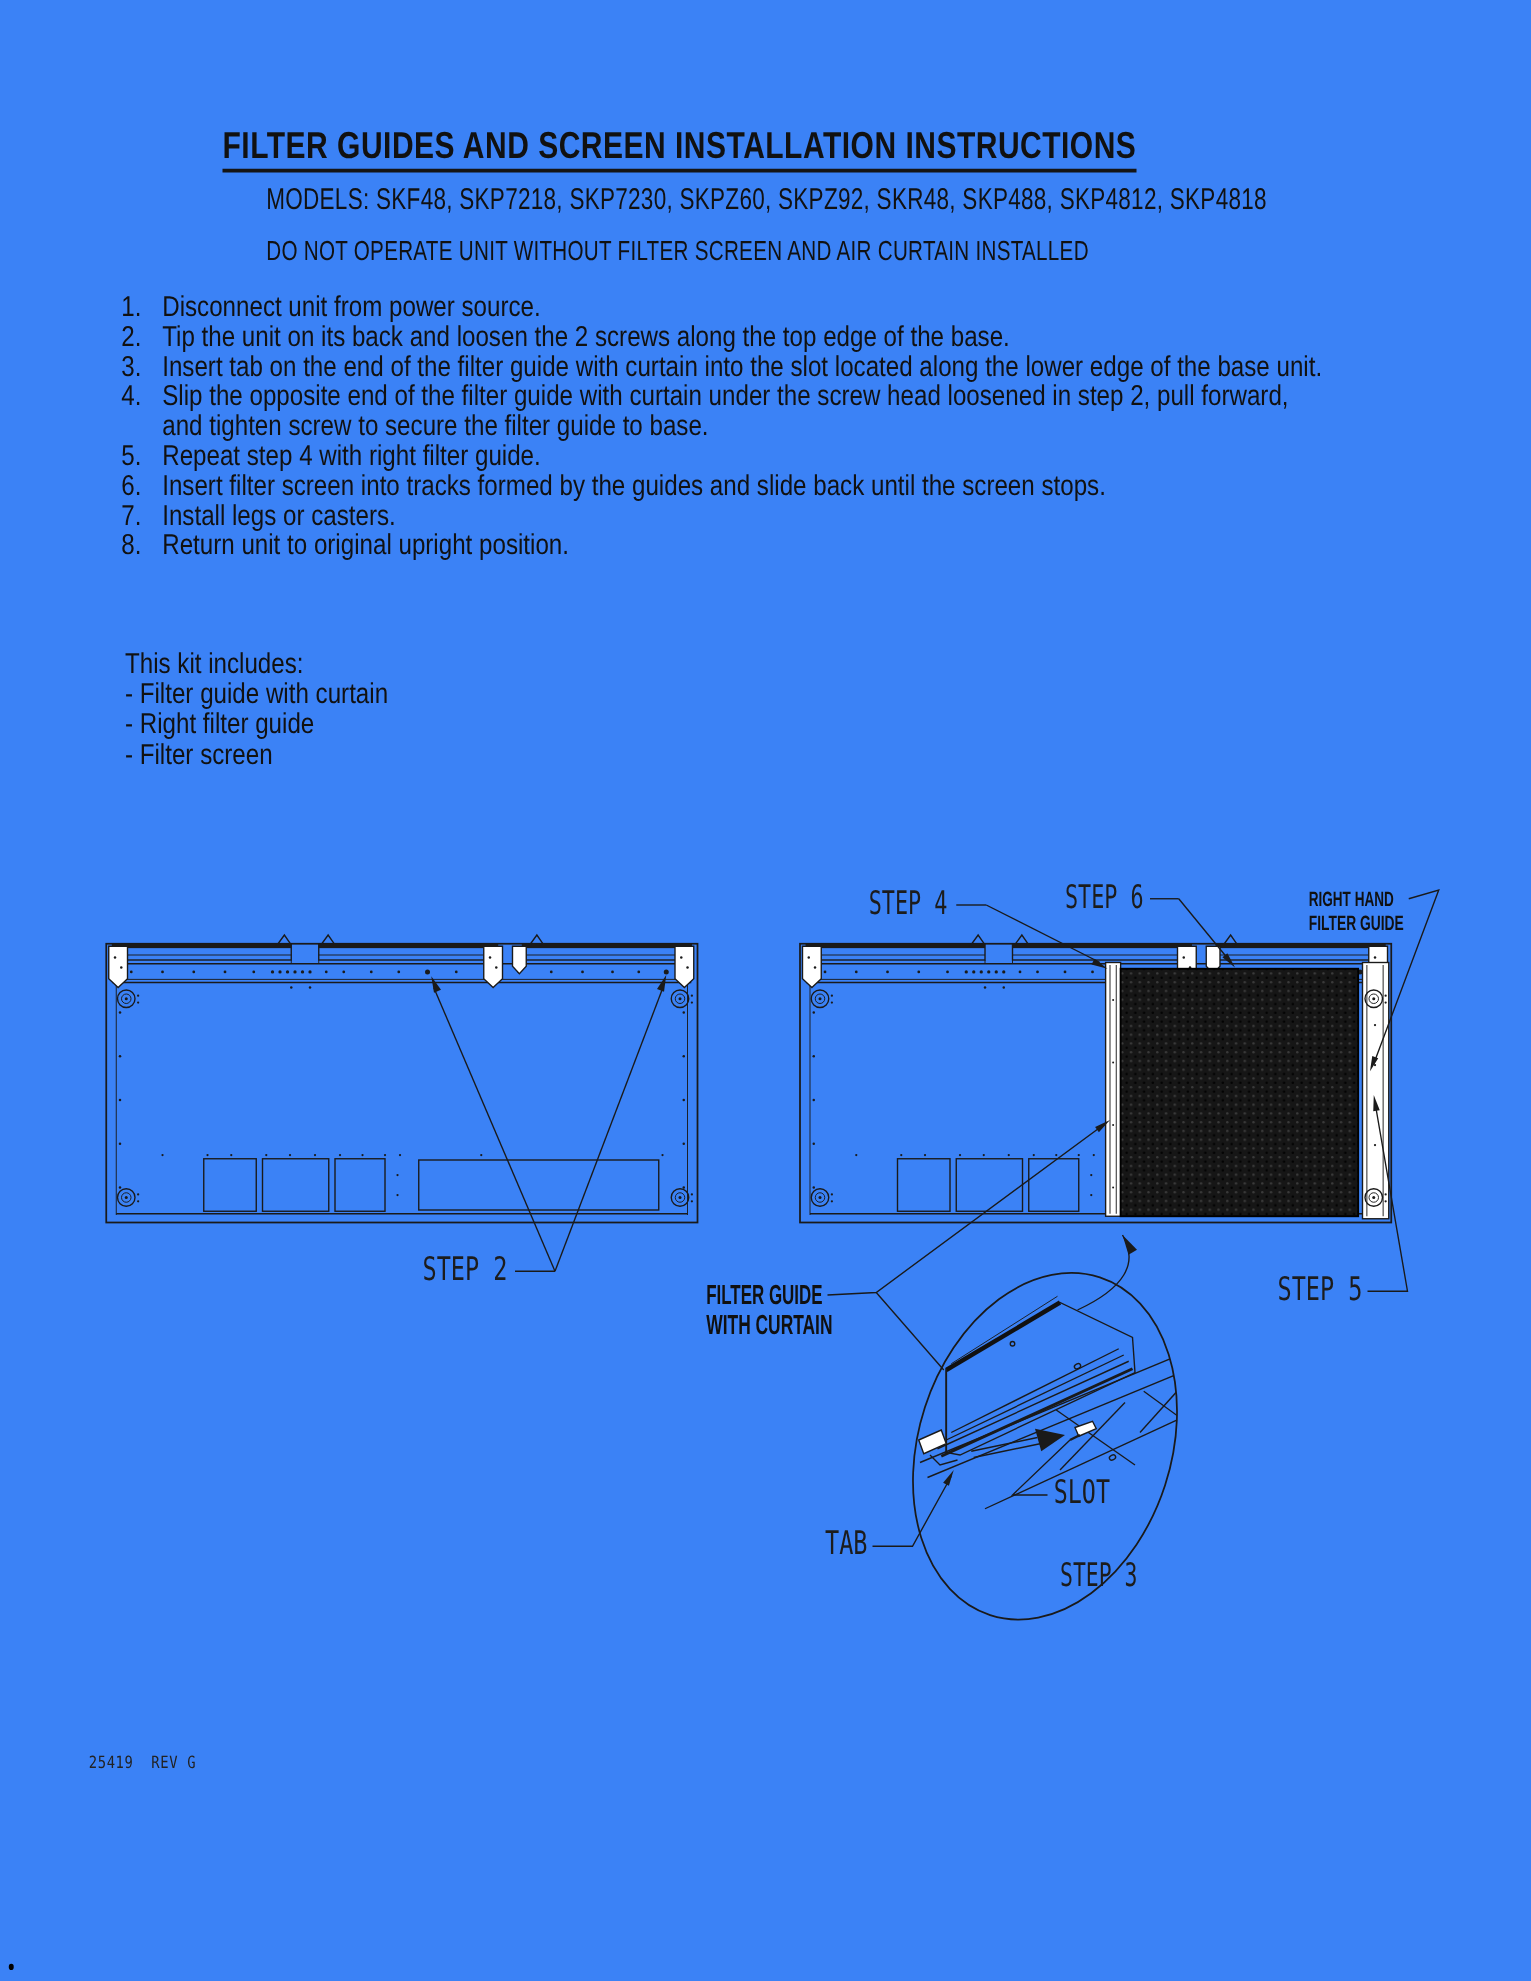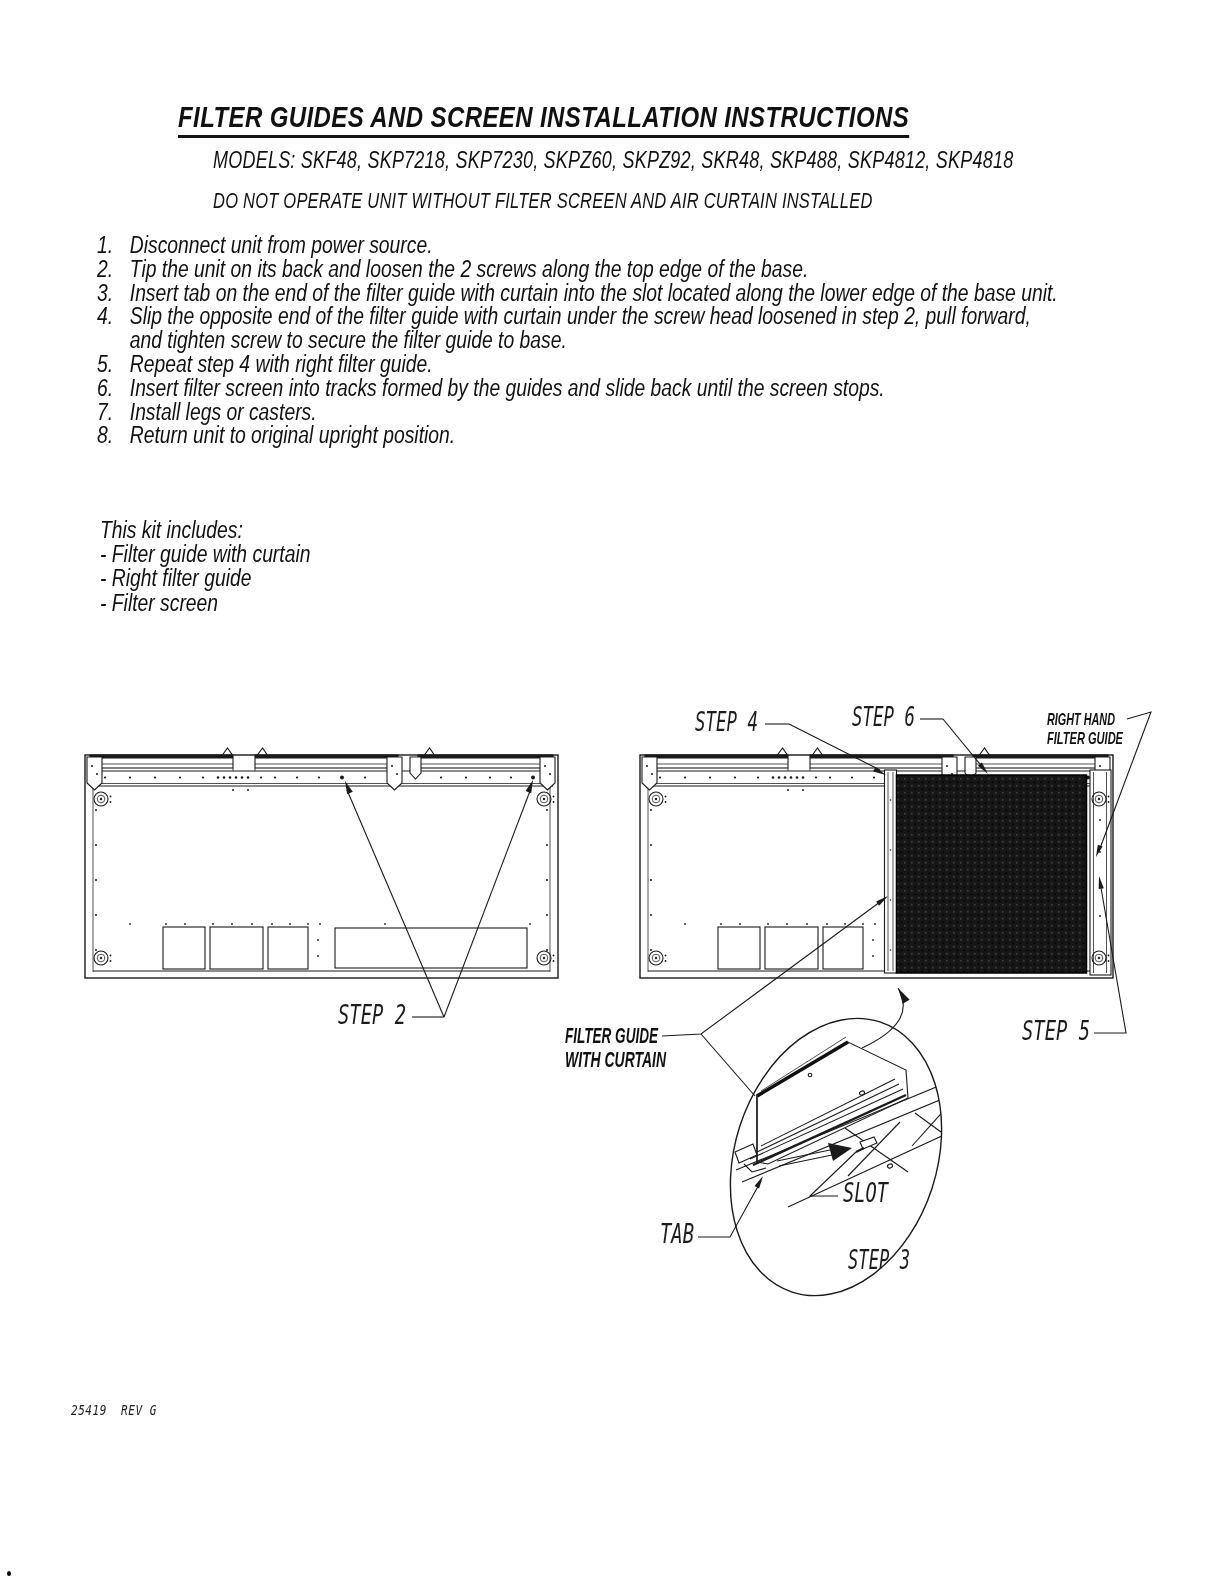--- a/index.html
+++ b/index.html
@@ -1,17 +1,17 @@
 <!DOCTYPE html>
 <html><head>
 <meta charset="utf-8">
 <style>
   html,body{margin:0;padding:0;background:#888;}
-  .page{position:relative;width:1225px;height:1585px;background:#ffffff;margin:0 auto;
-        font-family:"Liberation Sans",sans-serif;color:#111;overflow:hidden;font-style:italic;}
+  .page{position:relative;width:1225px;height:1585px;background:#3b82f6;margin:0 auto;
+        font-family:"Liberation Sans",sans-serif;color:#111;overflow:hidden;}
   .abs{position:absolute;transform-origin:0 0;}
   .title-wrap{left:178px;top:100px;transform:scale(0.80,1);white-space:nowrap;}
   .title-wrap span{font-weight:bold;font-size:30px;letter-spacing:0.5px;
         border-bottom:3px solid #151515;padding-bottom:2px;}
   .models{left:213px;top:146px;transform:scale(0.75,1);font-size:24px;white-space:nowrap;letter-spacing:0.3px;}
   .warning{left:213px;top:188px;transform:scale(0.75,1);font-size:22px;white-space:nowrap;letter-spacing:0.3px;}
   ol.steps{left:97px;top:234px;width:1150px;transform:scale(0.84,1);
         list-style:none;margin:0;padding:0;font-size:23px;line-height:23.8px;}
   ol.steps li{display:flex;}
   ol.steps .num{width:39px;flex:none;}

